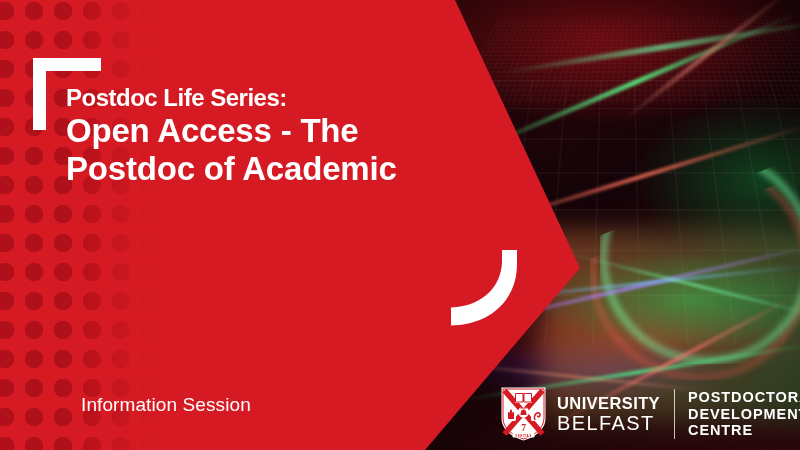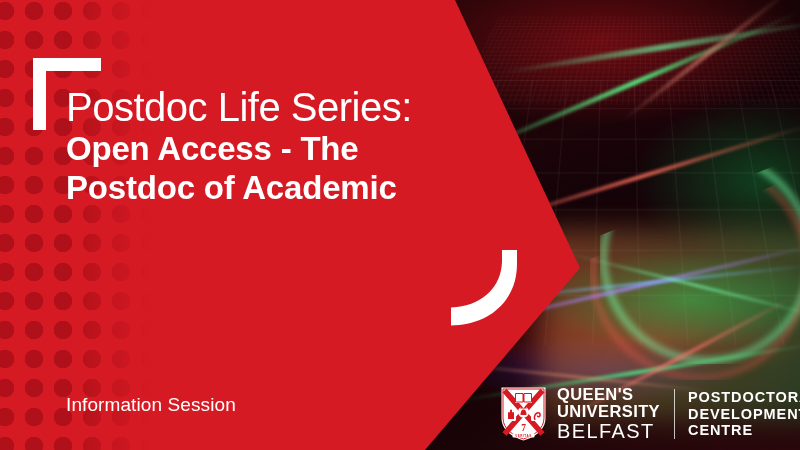--- a/index.html
+++ b/index.html
@@ -124,26 +124,26 @@
   .swoosh svg { display: block; }
 
   
   .title {
     position: absolute;
     left: 66px; top: 84px;
     width: 400px;
     color: #fff;
     line-height: 1.16;
   }
-  .title .l1 { font-size: 40px; font-weight: 400; letter-spacing: -0.5px; display: block; }
+  .title .l1 { font-size: 24px; font-weight: 700; letter-spacing: -0.5px; display: block; }
   .title .ln { font-size: 33px; font-weight: 700; letter-spacing: -0.2px; display: block; }
 
   .subtitle {
     position: absolute;
-    left: 66px; top: 394px;
+    left: 81px; top: 394px;
     color: #fff;
     font-size: 19px;
     font-weight: 400;
     letter-spacing: .1px;
   }
 
   
   .logo {
     position: absolute;
     left: 500px; top: 386px;
@@ -242,21 +242,20 @@
       <circle cx="47" cy="52" r="11" fill="#ffffff"></circle>
       <path d="M41 58 c0-7 2-11 6-11 c4 0 6 4 6 11z" fill="#D61A23"></path>
       <path d="M40 45 l3-4 l4 3 l4-3 l3 4z" fill="#D61A23"></path>
       <rect x="38" y="72" width="18" height="20" rx="2" fill="#ffffff"></rect>
       <text x="47" y="89" font-family="'Liberation Serif', serif" font-size="19" font-weight="700" fill="#D61A23" text-anchor="middle">7</text>
       <rect x="25" y="95" width="44" height="8" rx="2" fill="#ffffff"></rect>
       <text x="47" y="102" font-family="'Liberation Sans', sans-serif" font-size="6" font-weight="700" letter-spacing="1" fill="#D61A23" text-anchor="middle">VERITAS</text>
     </svg>
 
     <div class="qub-words">
-      <span class="w1">QUEEN'S</span>
       <span class="w2">UNIVERSITY</span>
       <span class="w3">BELFAST</span>
     </div>
 
     <div class="divider"></div>
 
     <div class="pdc-words">
       <span>POSTDOCTORAL</span>
       <span>DEVELOPMENT</span>
       <span>CENTRE</span>

